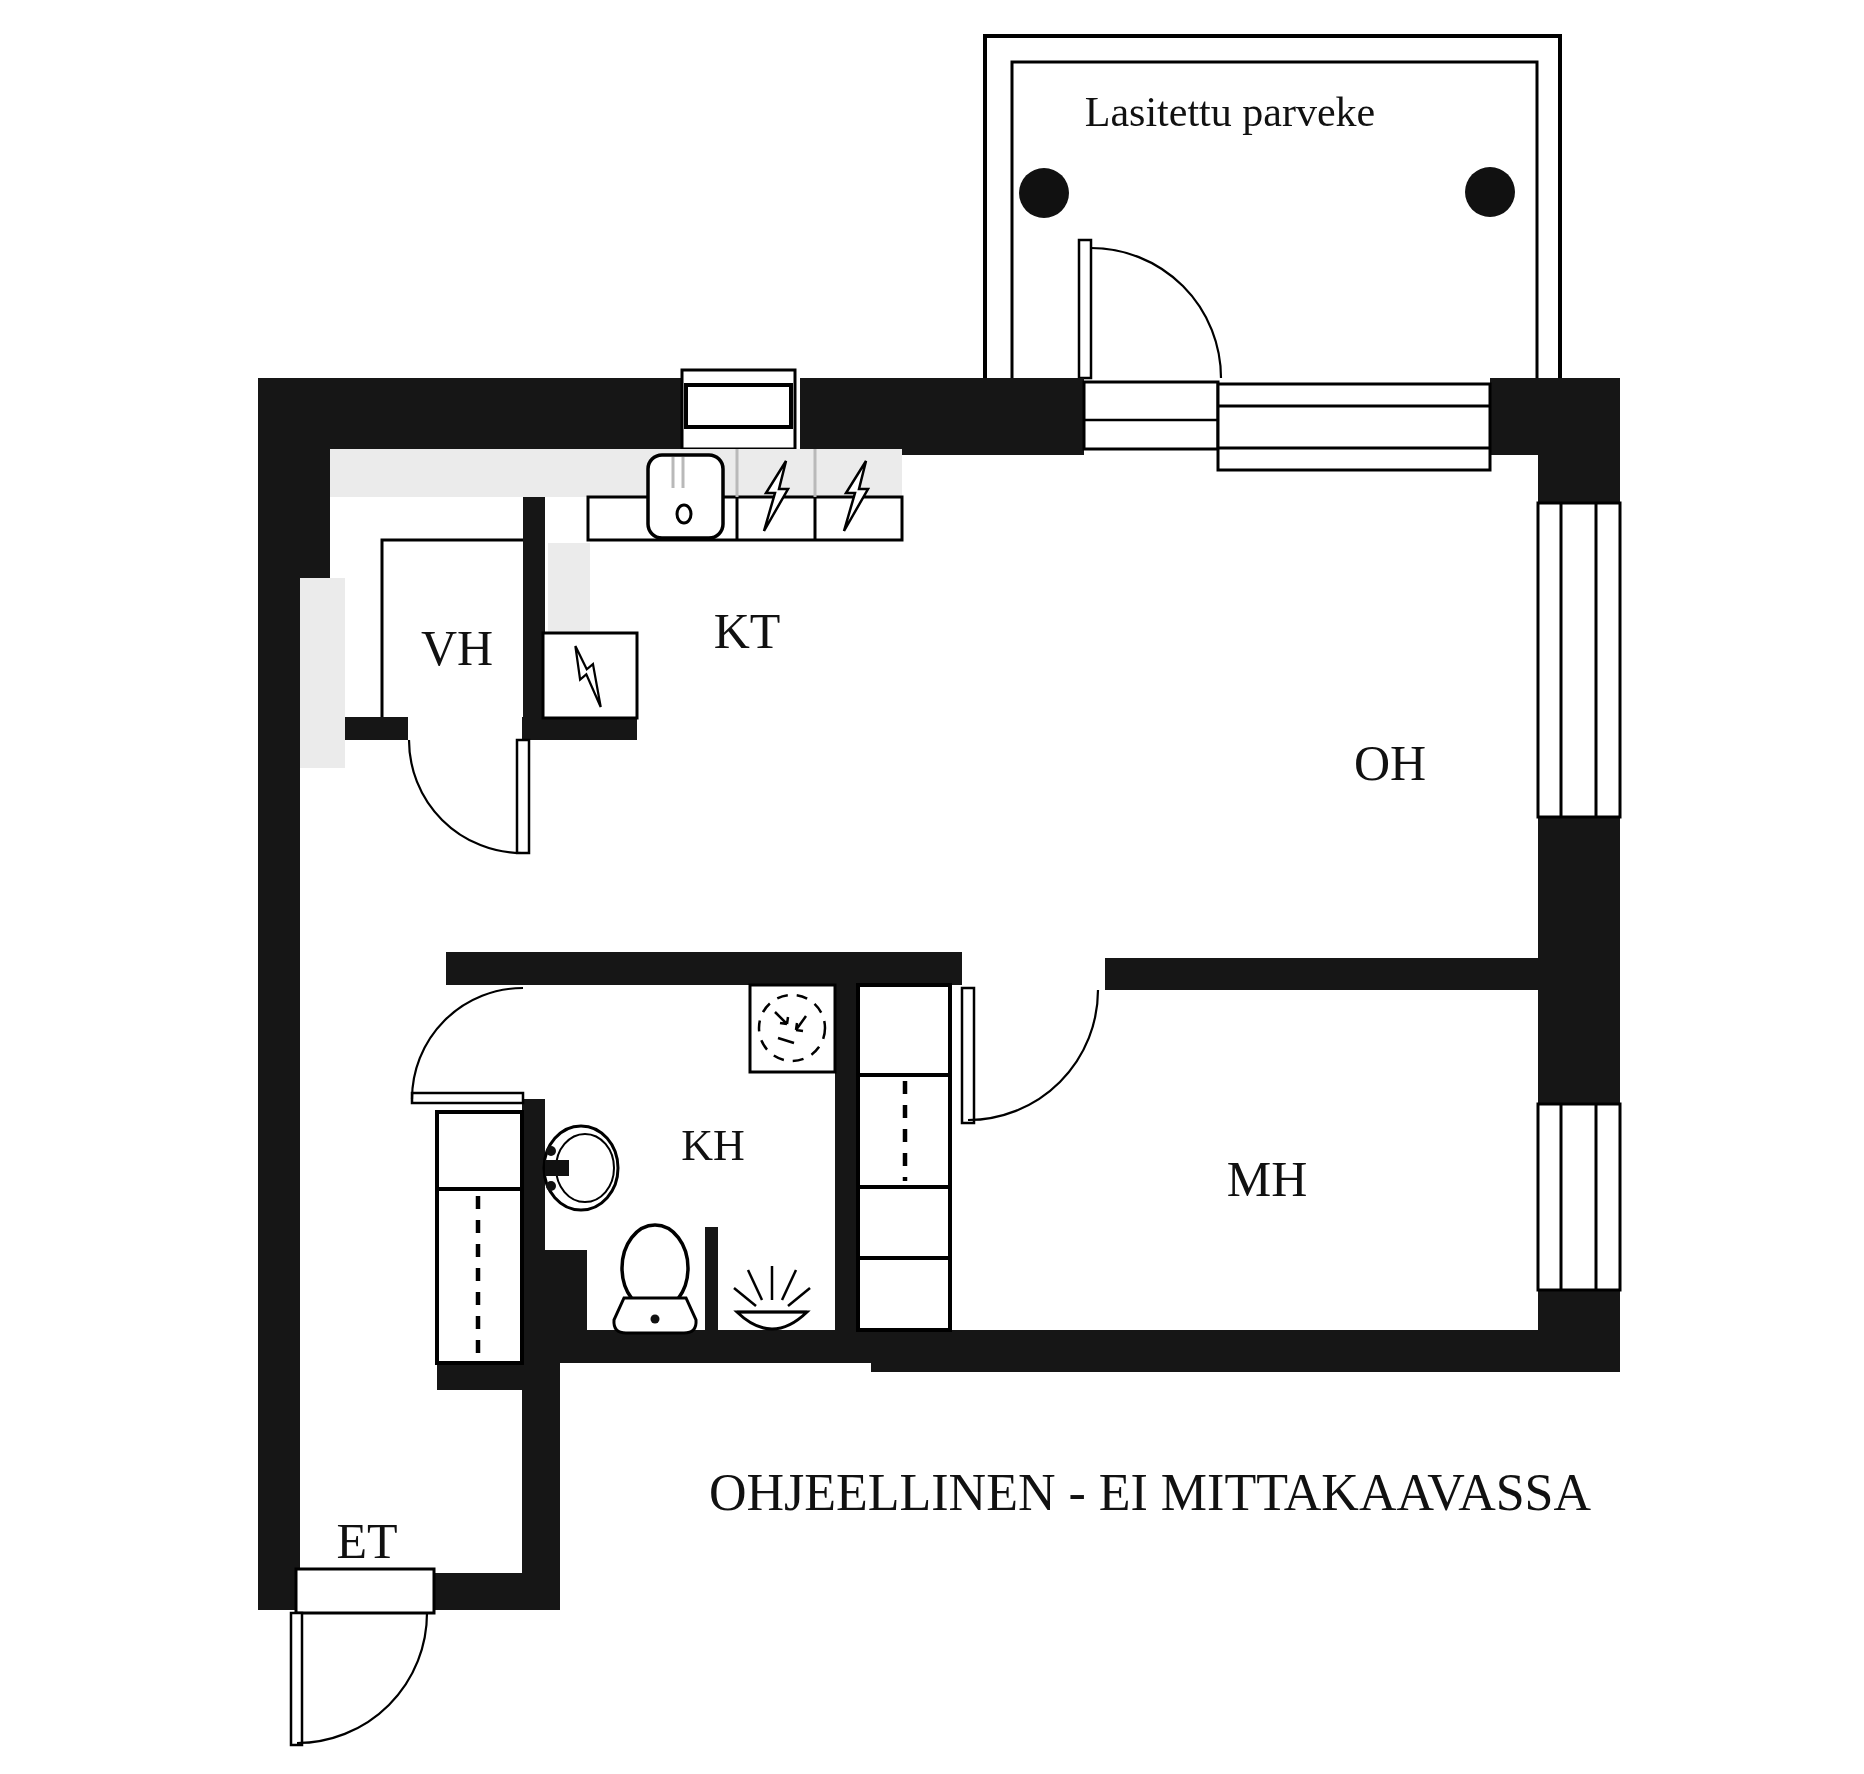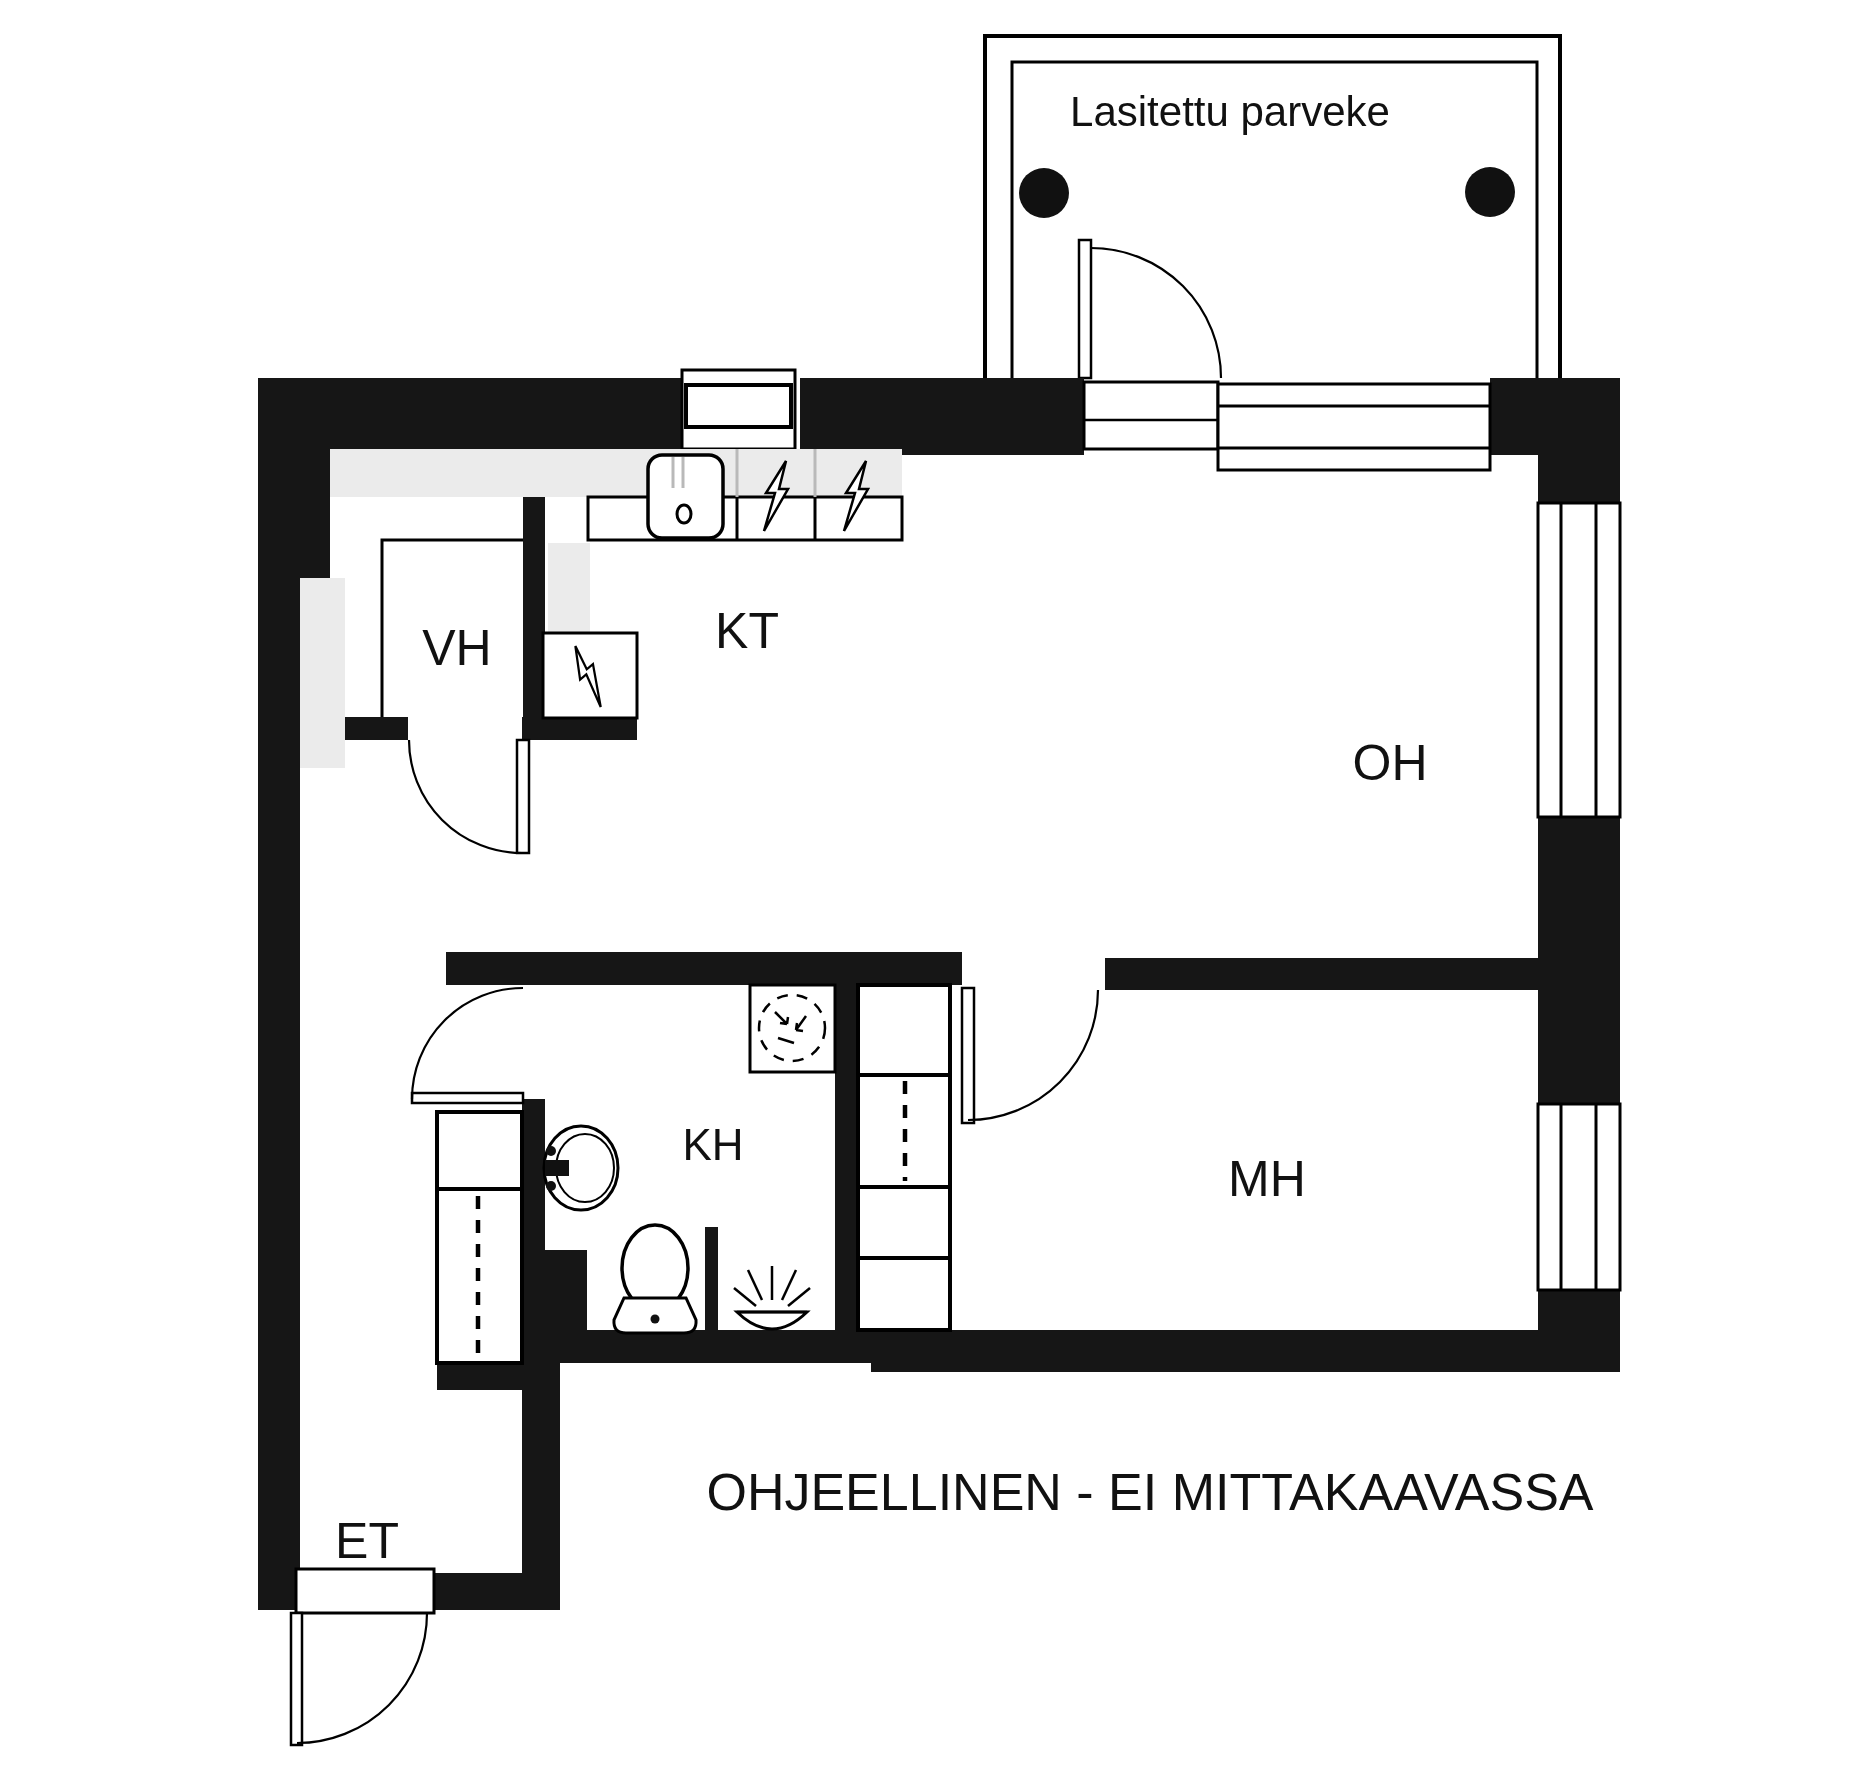--- a/index.html
+++ b/index.html
@@ -4,21 +4,21 @@
 <style>
   :root{
     --wall:#161616;
     --line:#000000;
     --shade:#ebebeb;
     --soft:#b9b9b9;
     --bg:#ffffff;
   }
   html,body{margin:0;padding:0;background:var(--bg);}
   .canvas{position:relative;width:1672px;height:1774px;background:var(--bg);
-          font-family:Liberation Sans, sans-serif;}
+          font-family:Liberation Serif, serif;}
   svg{display:block;width:1864px;height:1774px;}
   .wall{fill:var(--wall);stroke:none;}
   .ln{stroke:var(--line);fill:none;}
   .winbox{fill:#ffffff;stroke:var(--line);stroke-width:3;}
   .leaf{fill:#ffffff;stroke:var(--line);stroke-width:2.5;}
   .arc{stroke:var(--line);stroke-width:2.2;fill:none;}
   .shade{fill:var(--shade);stroke:none;}
   .fix{fill:#ffffff;stroke:var(--line);}
   .soft{stroke:var(--soft);fill:none;}
   .lbl{fill:#111111;text-anchor:middle;}

